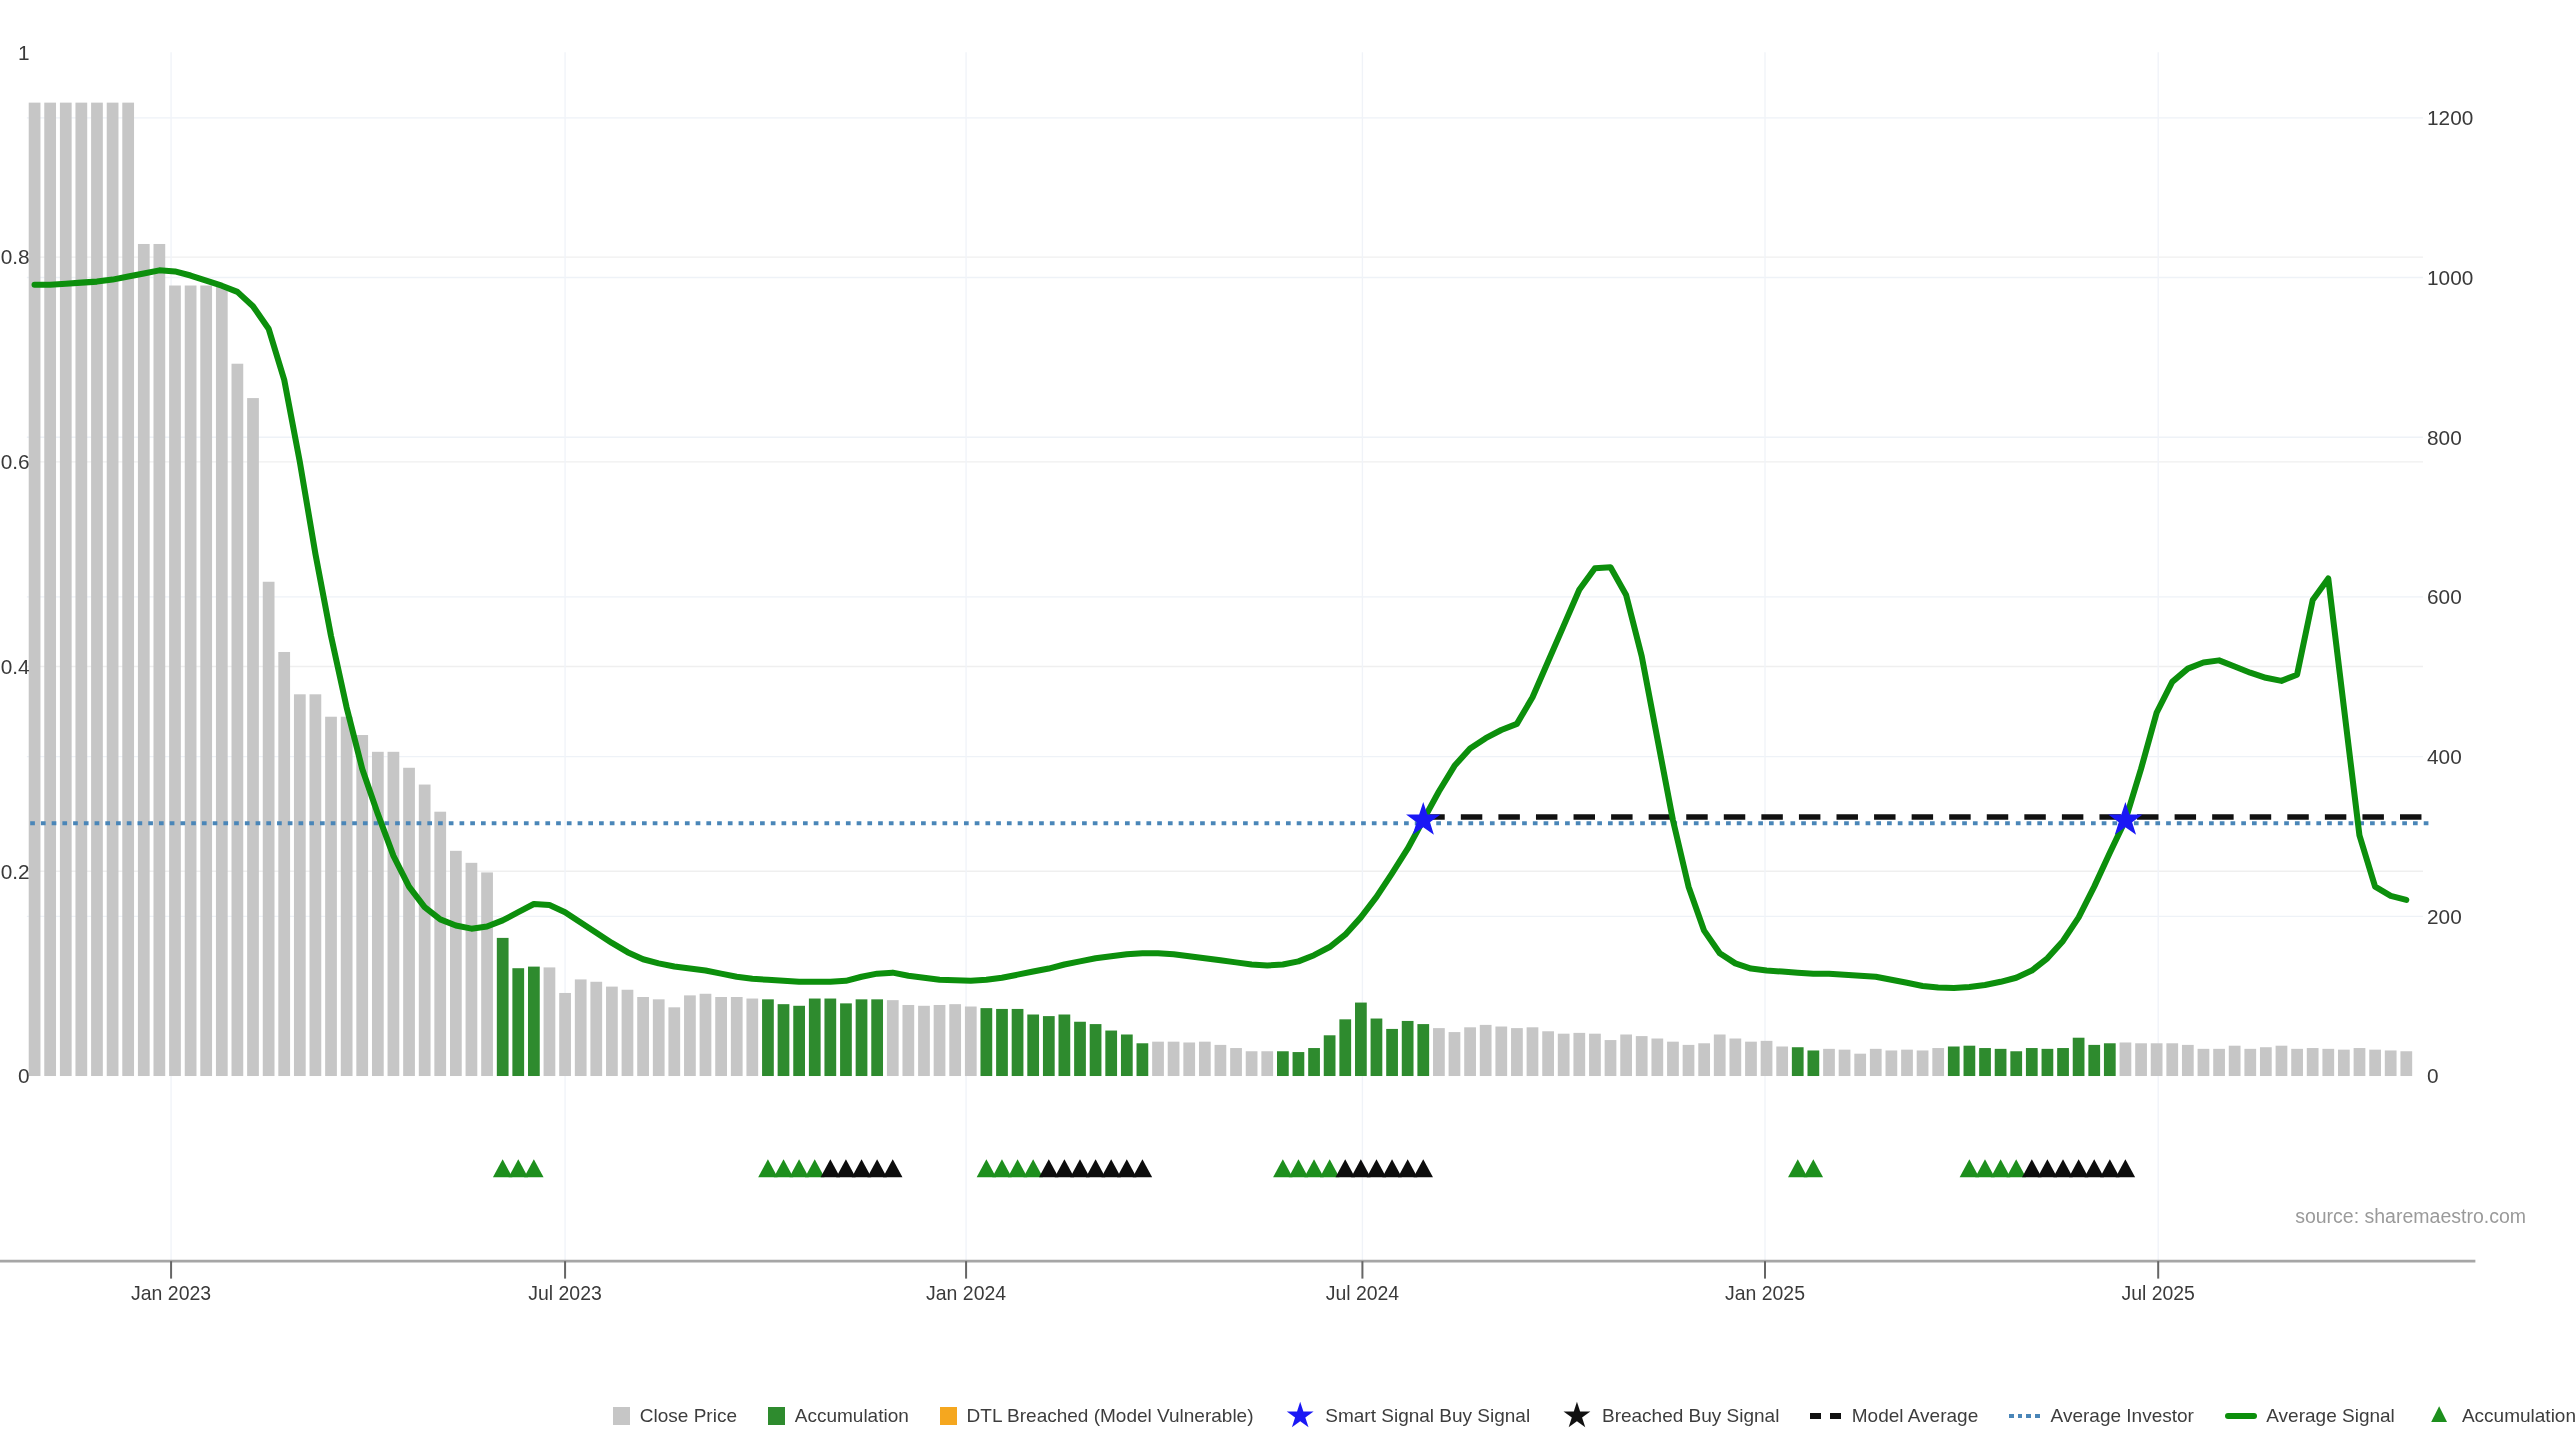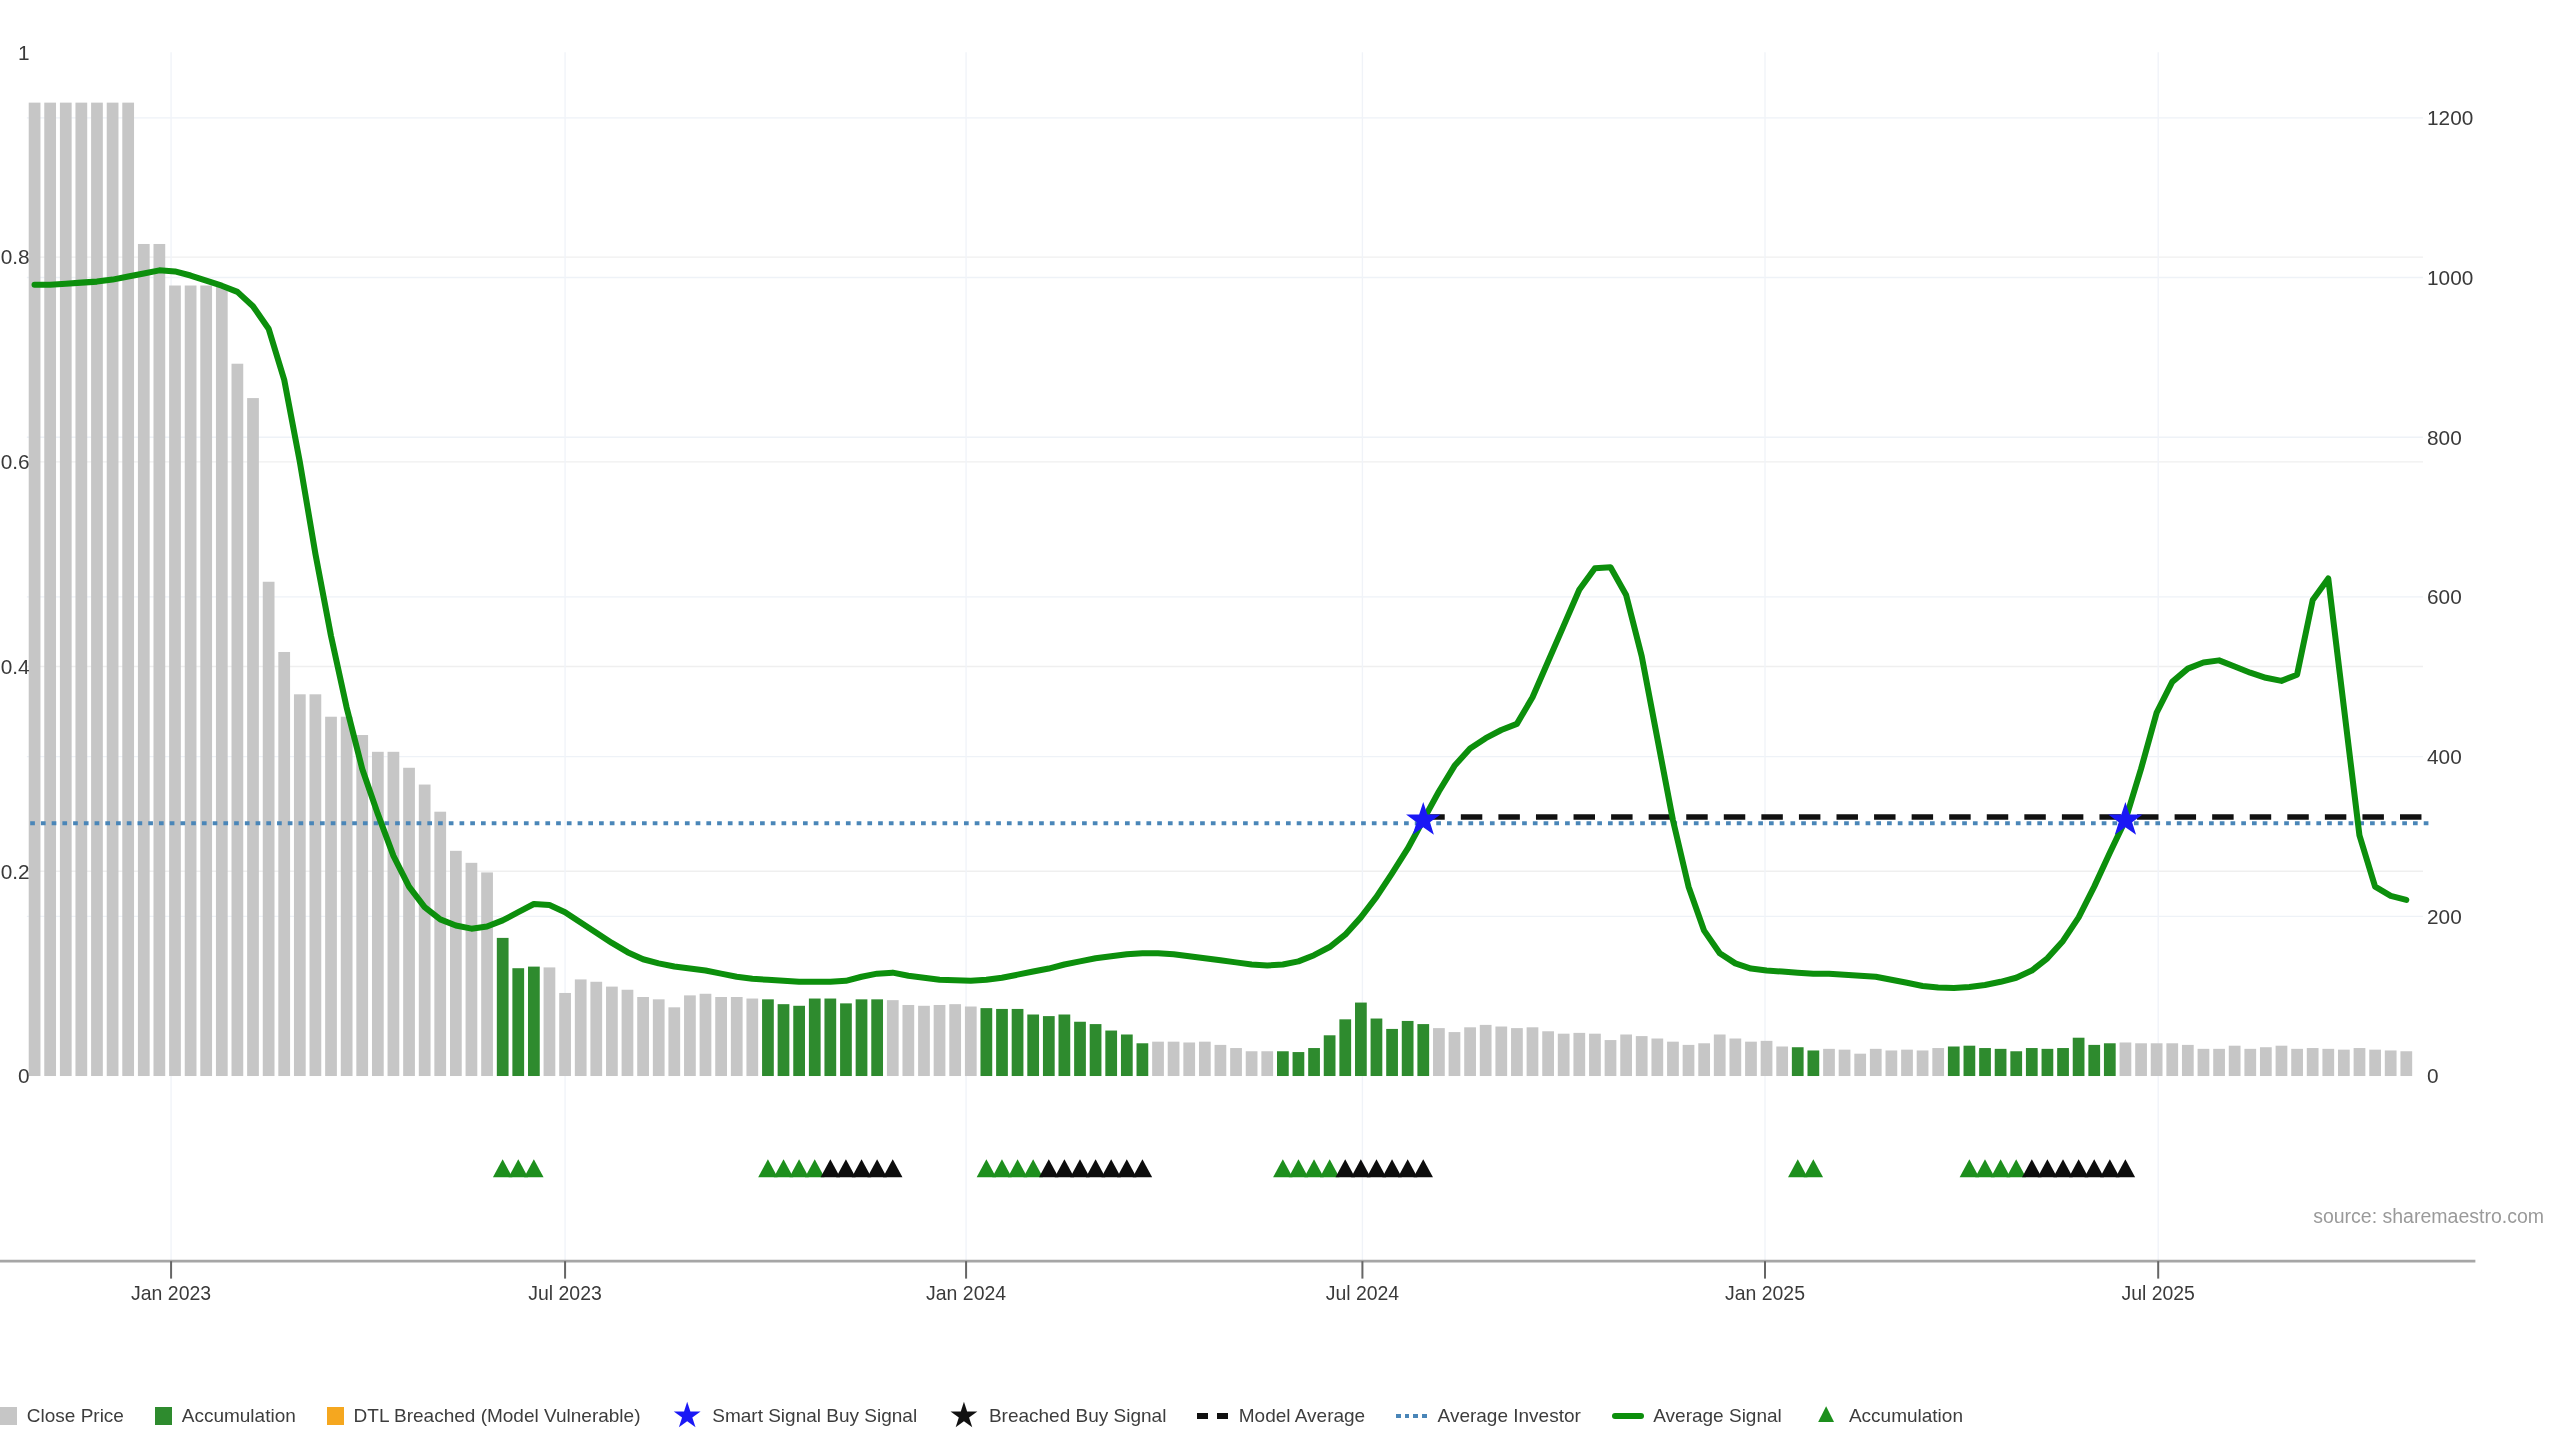--- a/index.html
+++ b/index.html
@@ -1,22 +1,22 @@
 <!DOCTYPE html>
 <html style="font-size:10.7px"><head>
 <meta charset="utf-8">
 <style>
   html,body{margin:0;padding:0;background:#ffffff;}
   body{width:2576px;height:1449px;position:relative;overflow:hidden;
        font-family:"Liberation Sans",sans-serif;}
   #stage{position:absolute;inset:0;}
   #plot-svg{position:absolute;left:0;top:0;}
-  .src-note{position:absolute;top:1205px;right:32px;font-size:19.5px;color:#9a9a9a;}
+  .src-note{position:absolute;top:1205px;right:50px;font-size:19.5px;color:#9a9a9a;}
   .legend{position:absolute;top:1405px;left:0;width:2576px;display:flex;
-          justify-content:flex-start;align-items:center;gap:31px;}
+          justify-content:flex-end;align-items:center;gap:31px;}
   .legend-item{display:flex;align-items:center;gap:9.4px;}
   .legend-item .lbl{font-size:19px;color:#3d3d3d;white-space:nowrap;}
   .sw{width:17.4px;height:17.4px;display:inline-block;}
   .star-glyph{font-size:35px;line-height:17.4px;display:inline-block;transform:translateY(-1.3px);}
   .dash-line{width:32px;height:5.4px;display:inline-block;}
   .dot-line{width:32px;height:4.7px;display:inline-block;}
   .solid-line{width:32px;height:6px;border-radius:3.4px;display:inline-block;}
   .tri-glyph{font-size:27px;line-height:17.4px;display:inline-block;transform:translateY(-2px);}
 </style>
 </head>

